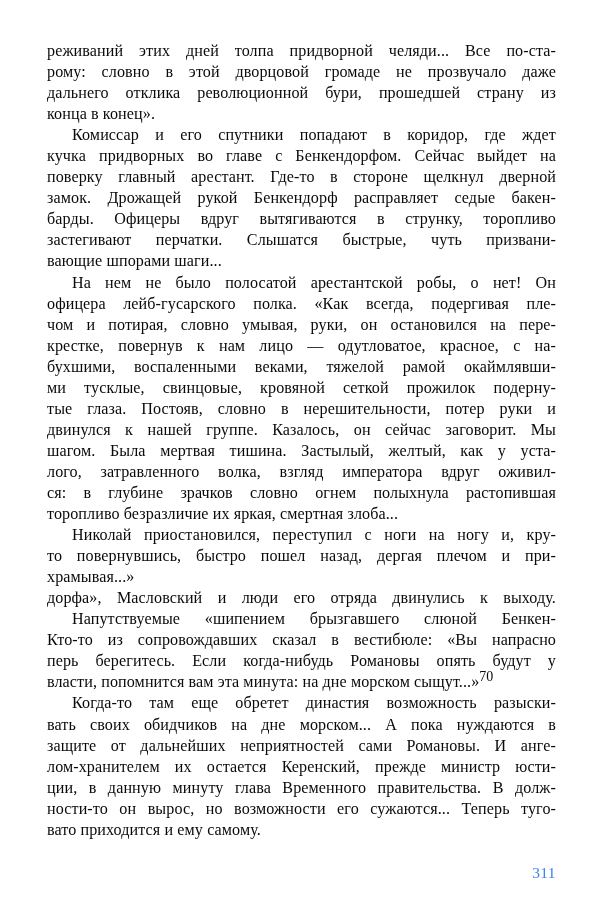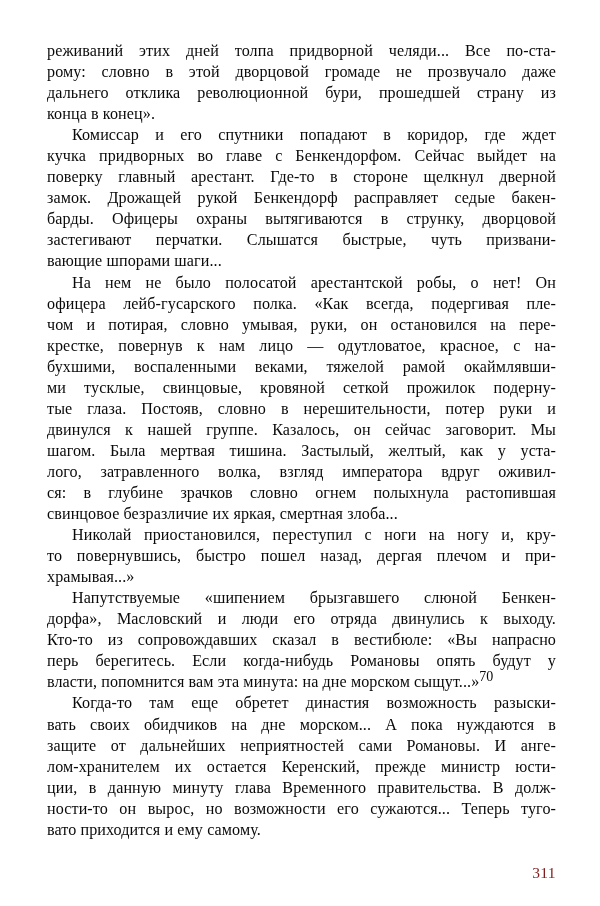--- a/index.html
+++ b/index.html
@@ -70,67 +70,67 @@
     letter-spacing: 0;
   }
 
   .page-number {
     position: absolute;
     right: 44px;
     bottom: 24px;
     font-size: 15.5px;
     letter-spacing: 0.4px;
     font-family: "Liberation Serif", "DejaVu Serif", serif;
-    color: #7f1d1d;
+    color: #3b82f6;
   }
 </style>
 </head>
 <body>
 
 <div class="page">
 
   <div class="text-block">
 
   <p class="para">
         <span class="line">реживаний этих дней толпа придворной челяди... Все по-ста-</span>
         <span class="line">рому: словно в этой дворцовой громаде не прозвучало даже</span>
         <span class="line">дальнего отклика революционной бури, прошедшей страну из</span>
         <span class="line last">конца в конец».</span>
       </p>
       <p class="para">
         <span class="line indent">Комиссар и его спутники попадают в коридор, где ждет</span>
         <span class="line">кучка придворных во главе с Бенкендорфом. Сейчас выйдет на</span>
         <span class="line">поверку главный арестант. Где-то в стороне щелкнул дверной</span>
         <span class="line">замок. Дрожащей рукой Бенкендорф расправляет седые бакен-</span>
-        <span class="line">барды. Офицеры охраны вытягиваются в струнку, дворцовой</span>
+        <span class="line">барды. Офицеры вдруг вытягиваются в струнку, торопливо</span>
         <span class="line">застегивают перчатки. Слышатся быстрые, чуть призвани-</span>
         <span class="line last">вающие шпорами шаги...</span>
       </p>
       <p class="para">
         <span class="line indent">На нем не было полосатой арестантской робы, о нет! Он</span>
         <span class="line">офицера лейб-гусарского полка. «Как всегда, подергивая пле-</span>
         <span class="line">чом и потирая, словно умывая, руки, он остановился на пере-</span>
         <span class="line">крестке, повернув к нам лицо — одутловатое, красное, с на-</span>
         <span class="line">бухшими, воспаленными веками, тяжелой рамой окаймлявши-</span>
         <span class="line">ми тусклые, свинцовые, кровяной сеткой прожилок подерну-</span>
         <span class="line">тые глаза. Постояв, словно в нерешительности, потер руки и</span>
         <span class="line">двинулся к нашей группе. Казалось, он сейчас заговорит. Мы</span>
         <span class="line">шагом. Была мертвая тишина. Застылый, желтый, как у уста-</span>
         <span class="line">лого, затравленного волка, взгляд императора вдруг оживил-</span>
         <span class="line">ся: в глубине зрачков словно огнем полыхнула растопившая</span>
-        <span class="line last">свинцовое безразличие их яркая, смертная злоба...</span>
+        <span class="line last">торопливо безразличие их яркая, смертная злоба...</span>
       </p>
       <p class="para">
         <span class="line indent">Николай приостановился, переступил с ноги на ногу и, кру-</span>
         <span class="line">то повернувшись, быстро пошел назад, дергая плечом и при-</span>
         <span class="line last">храмывая...»</span>
       </p>
       <p class="para">
+        <span class="line">дорфа», Масловский и люди его отряда двинулись к выходу.</span>
         <span class="line indent">Напутствуемые «шипением брызгавшего слюной Бенкен-</span>
-        <span class="line">дорфа», Масловский и люди его отряда двинулись к выходу.</span>
         <span class="line">Кто-то из сопровождавших сказал в вестибюле: «Вы напрасно</span>
         <span class="line">перь берегитесь. Если когда-нибудь Романовы опять будут у</span>
         <span class="line last">власти, попомнится вам эта минута: на дне морском сыщут...»<sup class="footnote-ref">70</sup></span>
       </p>
       <p class="para">
         <span class="line indent">Когда-то там еще обретет династия возможность разыски-</span>
         <span class="line">вать своих обидчиков на дне морском... А пока нуждаются в</span>
         <span class="line">защите от дальнейших неприятностей сами Романовы. И анге-</span>
         <span class="line">лом-хранителем их остается Керенский, прежде министр юсти-</span>
         <span class="line">ции, в данную минуту глава Временного правительства. В долж-</span>

